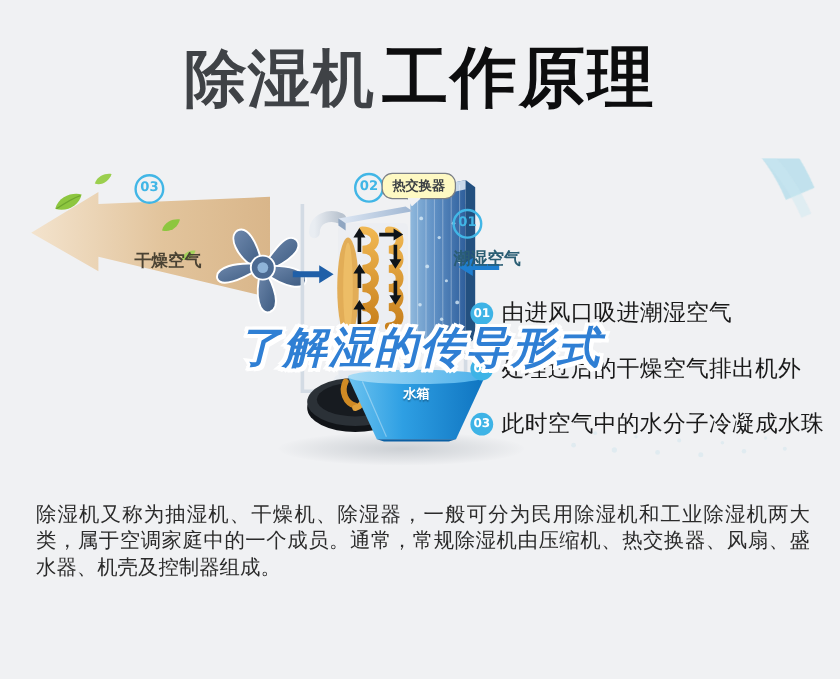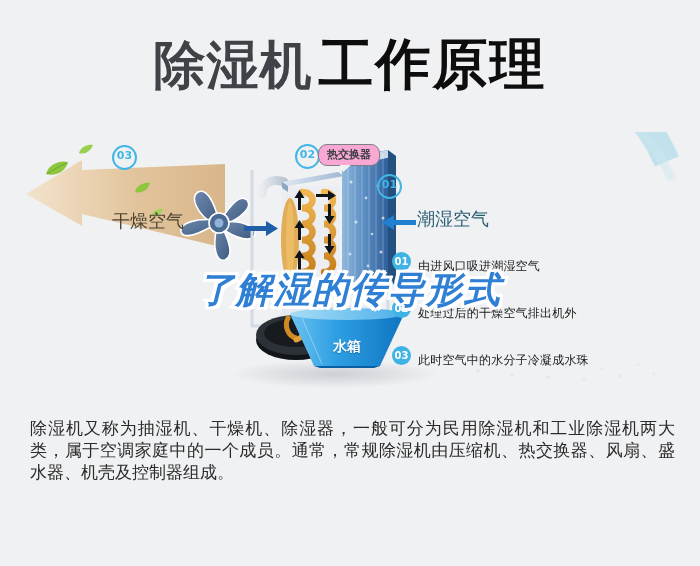--- a/index.html
+++ b/index.html
@@ -72,49 +72,49 @@
   
   .shadow{
     position:absolute;left:232px;top:248px;width:205px;height:28px;
     background:radial-gradient(ellipse at 50% 50%, rgba(120,130,140,.30) 0%, rgba(120,130,140,.12) 45%, rgba(120,130,140,0) 72%);
     border-radius:50%;
   }
 
   
   .tank{position:absolute;left:288px;top:196px;width:118px;height:62px;}
   .tank-label{
-    position:absolute;left:0;top:30px;width:118px;text-align:center;
-    color:#ffffff;font-size:14px;font-weight:bold;
+    position:absolute;left:0;top:13px;width:118px;text-align:center;
+    color:#ffffff;font-size:11px;font-weight:bold;
     font-family:"DejaVu Sans","Liberation Sans",sans-serif;
     text-shadow:0 1px 1px rgba(0,0,0,.25);
   }
 
   
   .badge{
     position:absolute;width:21px;height:21px;border-radius:50%;
     border:2px solid #41b6e6;color:#41b6e6;
     font-size:11px;font-weight:bold;line-height:18px;text-align:center;
     font-family:"DejaVu Sans","Liberation Sans",sans-serif;
     background:transparent;
   }
   .badge.b03{left:112px;top:33px;}
   .badge.b02{left:295px;top:32px;}
   .badge.b01{left:377px;top:62px;}
 
   .cap{
-    position:absolute;font-size:18px;font-weight:normal;color:#2d3a45;
+    position:absolute;font-size:14px;font-weight:bold;color:#2d3a45;
     font-family:"DejaVu Sans","Liberation Sans",sans-serif;
     white-space:nowrap;
   }
   .cap.dry{left:112px;top:97px;color:#4a4233;}
-  .cap.wet{left:378px;top:95px;color:#2a5d73;padding-left:39px;}
+  .cap.wet{left:378px;top:95px;color:#2a5d73;}
 
   .bubble{
     position:absolute;left:318px;top:32px;
-    border:1.6px solid #7b7f85;border-radius:9px;background:#f9a8d4;
+    border:1.6px solid #7b7f85;border-radius:9px;background:#fef9c3;
     padding:2px 8px 3px;font-size:11px;color:#3b3f44;font-weight:bold;
     font-family:"DejaVu Sans","Liberation Sans",sans-serif;white-space:nowrap;
   }
   .bubble .tail{
     position:absolute;left:20px;bottom:-7px;width:10px;height:7px;
     background:#f0f1f3;
     clip-path:polygon(0 0,100% 0,35% 100%);
     border-left:1.6px solid #7b7f85;border-right:1.6px solid #7b7f85;
   }
   .bubble .tail:after{content:"";position:absolute;left:-2px;top:-2px;width:12px;height:2px;background:#f0f1f3;}
@@ -122,24 +122,23 @@
   
   .steps{position:absolute;left:392px;top:136px;width:290px;}
   .step{display:flex;align-items:center;margin-bottom:20px;}
   .step-num{
     flex:0 0 auto;width:19px;height:19px;border-radius:50%;
     background:#3eb3e6;color:#fff;font-size:10px;font-weight:bold;
     line-height:19px;text-align:center;margin-right:7px;
     font-family:"DejaVu Sans","Liberation Sans",sans-serif;
   }
   .step-txt{
-    font-size:12px;color:#1a1a1a;letter-spacing:.2px;
+    font-size:19px;color:#1a1a1a;letter-spacing:.2px;
     font-family:"DejaVu Sans","Liberation Sans",sans-serif;
     white-space:nowrap;
-    margin-top:10px;
   }
 
   
   .overlay{
     position:absolute;left:0;top:266px;width:700px;text-align:center;
     z-index:40;pointer-events:none;
   }
   .overlay span{
     display:inline-block;
     font-size:36px;font-weight:bold;font-style:italic;

